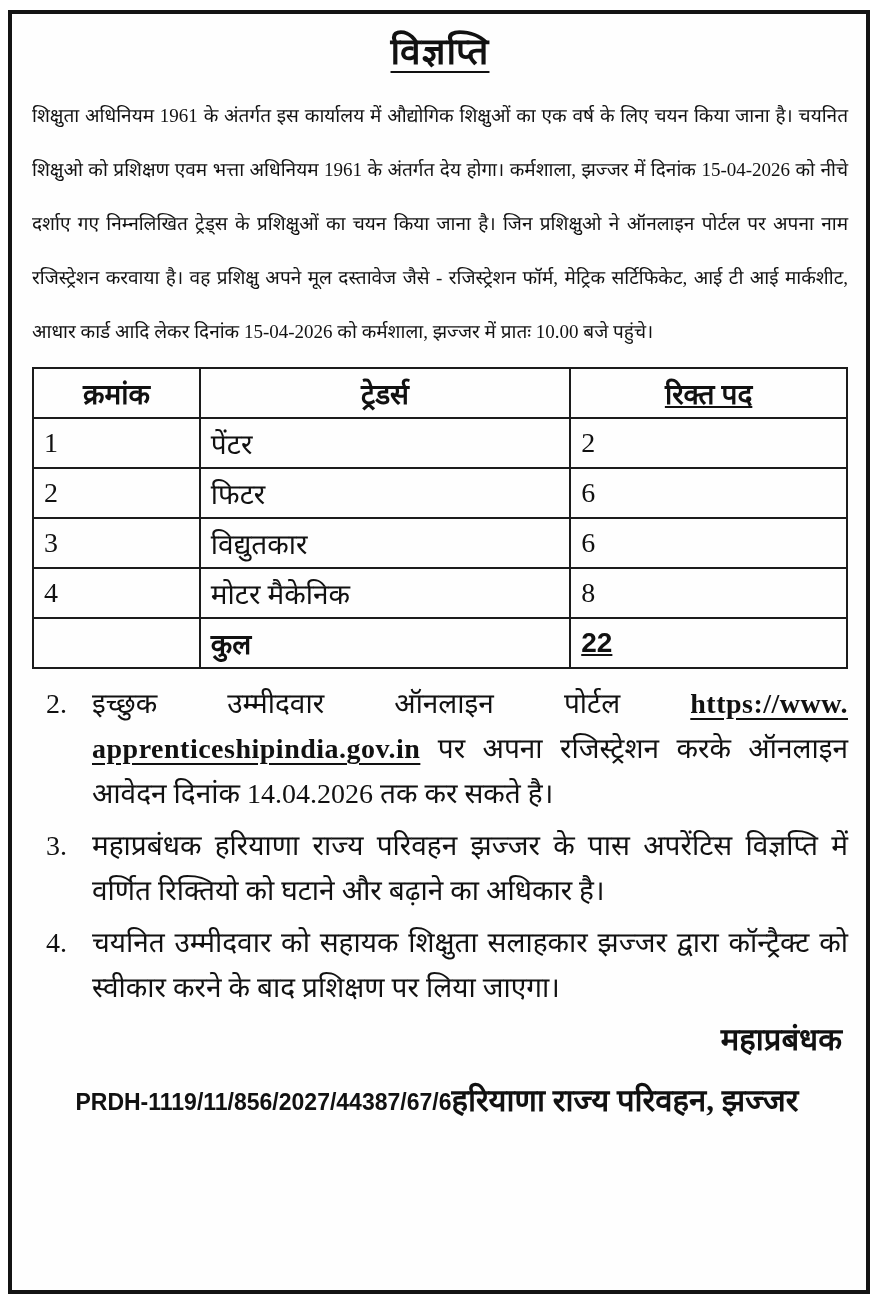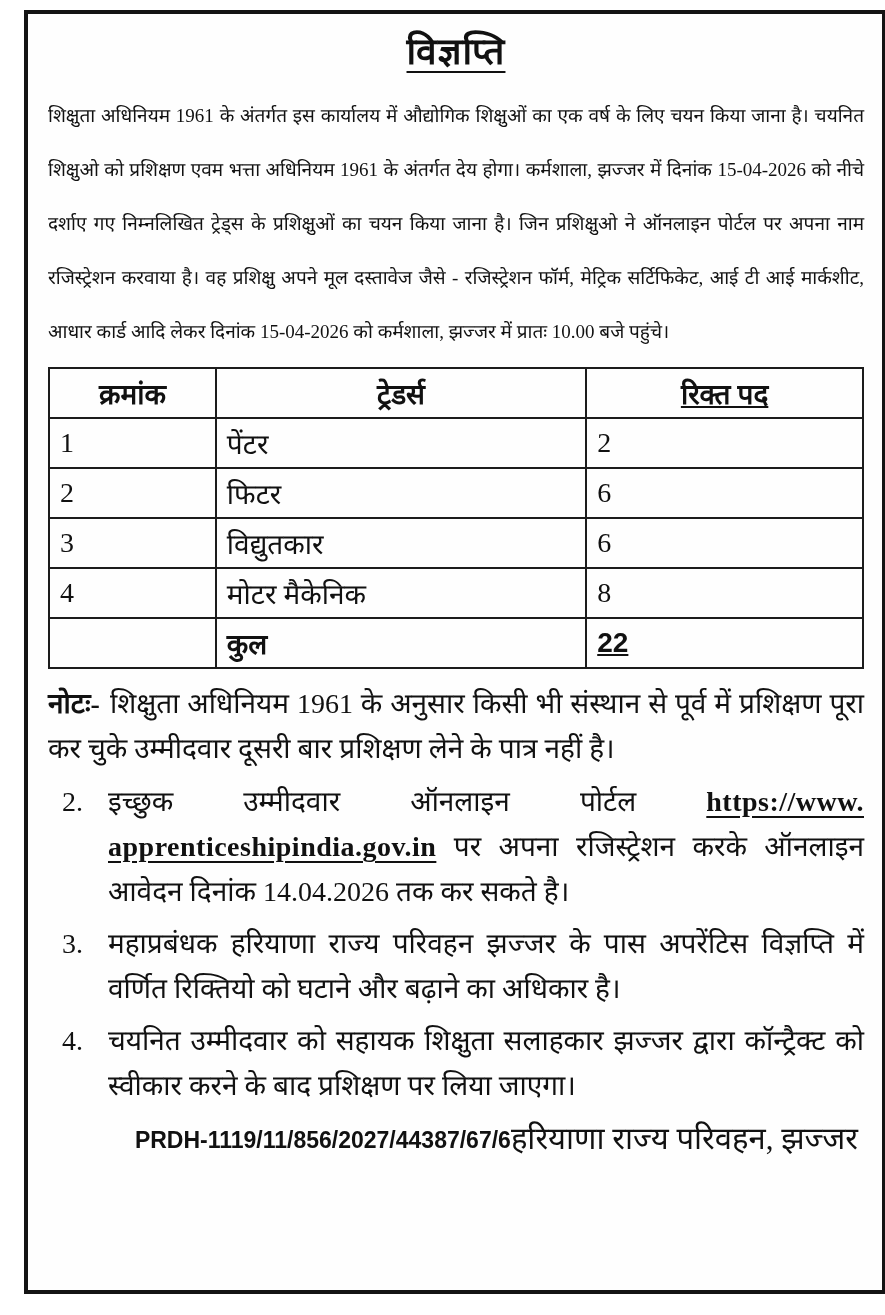--- a/index.html
+++ b/index.html
@@ -7,21 +7,21 @@
   body {
     width: 885px;
     height: 1315px;
     font-family: "Liberation Serif", "DejaVu Serif", serif;
     color: #111111;
     position: relative;
     overflow: hidden;
   }
   .page {
     position: absolute;
-    left: 24px; top: 10px;
+    left: 8px; top: 10px;
     width: 862px; height: 1284px;
     border: 4px solid #141414;
     background: #fefefe;
     padding: 8px 18px 8px 20px;
     overflow: hidden;
   }
   .title {
     text-align: center;
     font-size: 37px;
     font-weight: bold;
@@ -80,33 +80,33 @@
   }
   .sig-designation {
     text-align: right;
     font-size: 31px;
     font-weight: bold;
     margin-top: 4px;
     padding-right: 6px;
   }
   .footer-row {
     display: flex;
-    justify-content: flex-end;
+    justify-content: center;
     align-items: flex-end;
-    margin-top: 8px;
+    margin-top: 19px;
   }
   .ref-number {
     font-family: "Liberation Sans", "DejaVu Sans", sans-serif;
     font-weight: bold;
     font-size: 23px;
     padding-bottom: 4px;
   }
   .sig-org {
     font-size: 31px;
-    font-weight: normal;
+    font-weight: bold;
     padding-right: 6px;
   }
 </style>
 </head>
 <body>
 
 <div class="page">
 
   <div class="title">विज्ञप्ति</div>
 
@@ -142,36 +142,36 @@
         <td>8</td>
       </tr>
       <tr>
         <td></td>
         <td class="total-label">कुल</td>
         <td class="total-value">22</td>
       </tr>
     </tbody>
   </table>
 
-  <div class="note"><span class="note-label">नोटः-</span><span>शिक्षुता अधिनियम 1961 के अनुसार किसी भी संस्थान से पूर्व में प्रशिक्षण पूरा कर चुके उम्मीदवार दूसरी बार प्रशिक्षण लेने के पात्र नहीं है।</span></div>
 
   <div class="list-item">
     <div class="list-number">2.</div>
     <div class="list-text"><span>इच्छुक उम्मीदवार ऑनलाइन पोर्टल </span><span class="portal-link"><span>https://www.</span><wbr><span>apprenticeshipindia.gov.in</span></span><span> पर अपना रजिस्ट्रेशन करके ऑनलाइन आवेदन दिनांक 14.04.2026 तक कर सकते है।</span></div>
   </div>
 
   <div class="list-item">
     <div class="list-number">3.</div>
     <div class="list-text">महाप्रबंधक हरियाणा राज्य परिवहन झज्जर के पास अपरेंटिस विज्ञप्ति में वर्णित रिक्तियो को घटाने और बढ़ाने का अधिकार है।</div>
   </div>
 
   <div class="list-item">
     <div class="list-number">4.</div>
     <div class="list-text">चयनित उम्मीदवार को सहायक शिक्षुता सलाहकार झज्जर द्वारा कॉन्ट्रैक्ट को स्वीकार करने के बाद प्रशिक्षण पर लिया जाएगा।</div>
   </div>
 
+  <div class="sig-designation">महाप्रबंधक</div>
 
   <div class="footer-row">
     <div class="ref-number">PRDH-1119/11/856/2027/44387/67/6</div>
     <div class="sig-org">हरियाणा राज्य परिवहन, झज्जर</div>
   </div>
 
 </div>
 
 </body></html>

